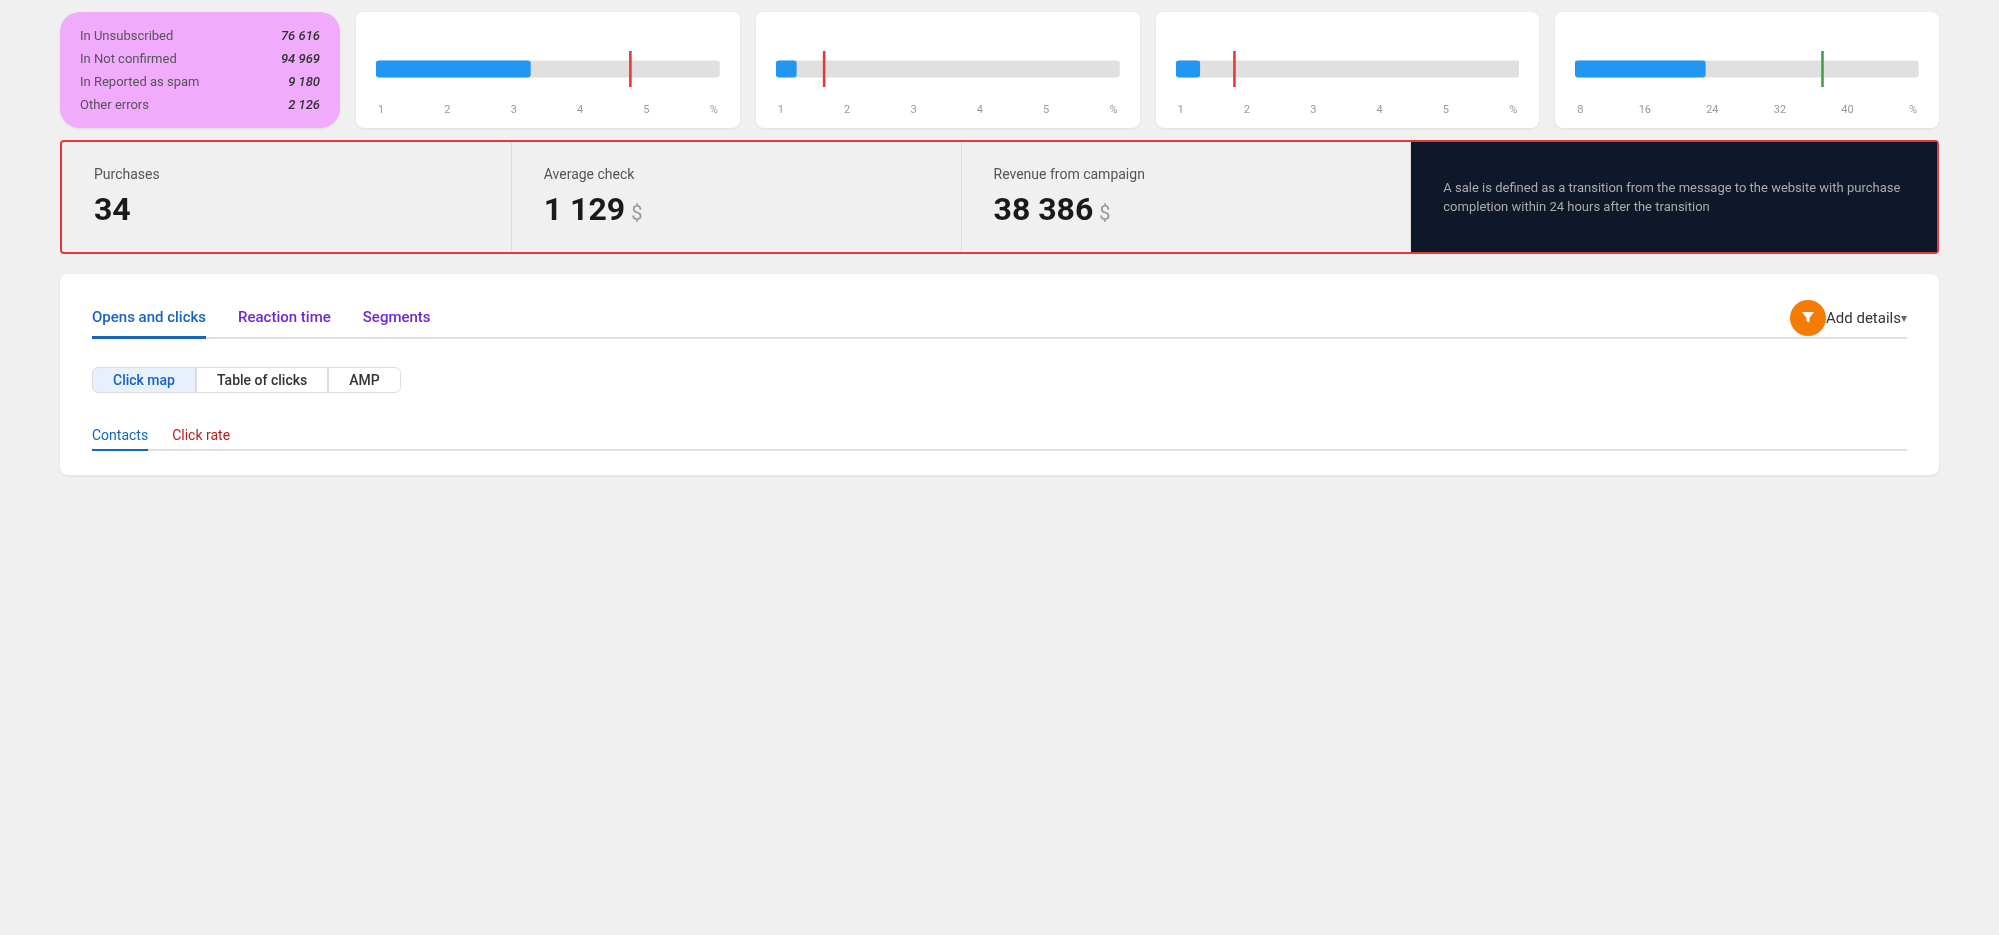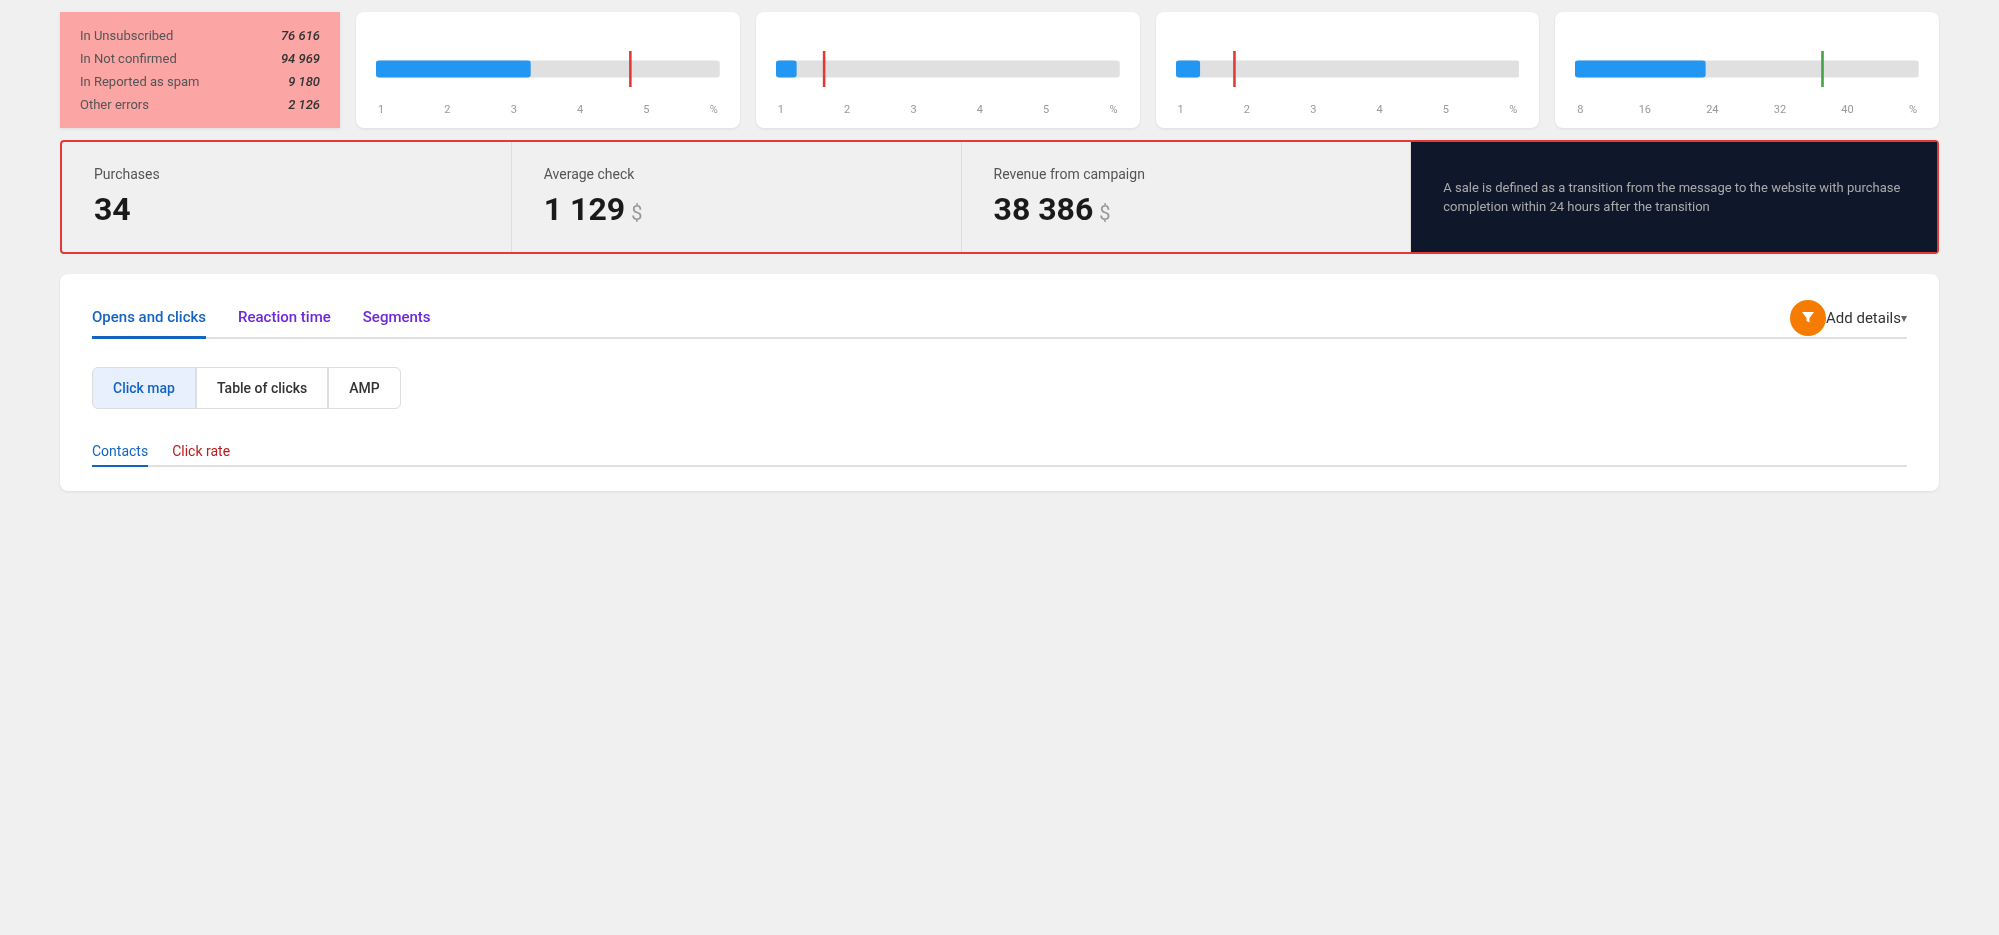--- a/index.html
+++ b/index.html
@@ -20,22 +20,22 @@
     
     .top-stats-area {
       display: flex;
       gap: 16px;
       padding: 12px 60px 12px 60px;
       background: #f0f0f0;
     }
 
     
     .error-stats-card {
-      background: #fca5a5;
-      border-radius: 0;
+      background: #f0abfc;
+      border-radius: 20px;
       padding: 16px 20px;
       min-width: 280px;
       display: flex;
       flex-direction: column;
       gap: 8px;
       box-shadow: 0 1px 3px rgba(0,0,0,0.08);
     }
 
     .error-stat-row {
       display: flex;
@@ -203,21 +203,21 @@
     }
 
     
     .sub-tabs {
       display: flex;
       gap: 0;
       margin-bottom: 28px;
     }
 
     .sub-tab {
-      padding: 12px 20px;
+      padding: 4px 20px;
       font-size: 14px;
       cursor: pointer;
       border: 1px solid #ddd;
       background: #fff;
       color: #333;
       font-weight: 500;
     }
 
     .sub-tab:first-child {
       border-radius: 6px 0 0 6px;

